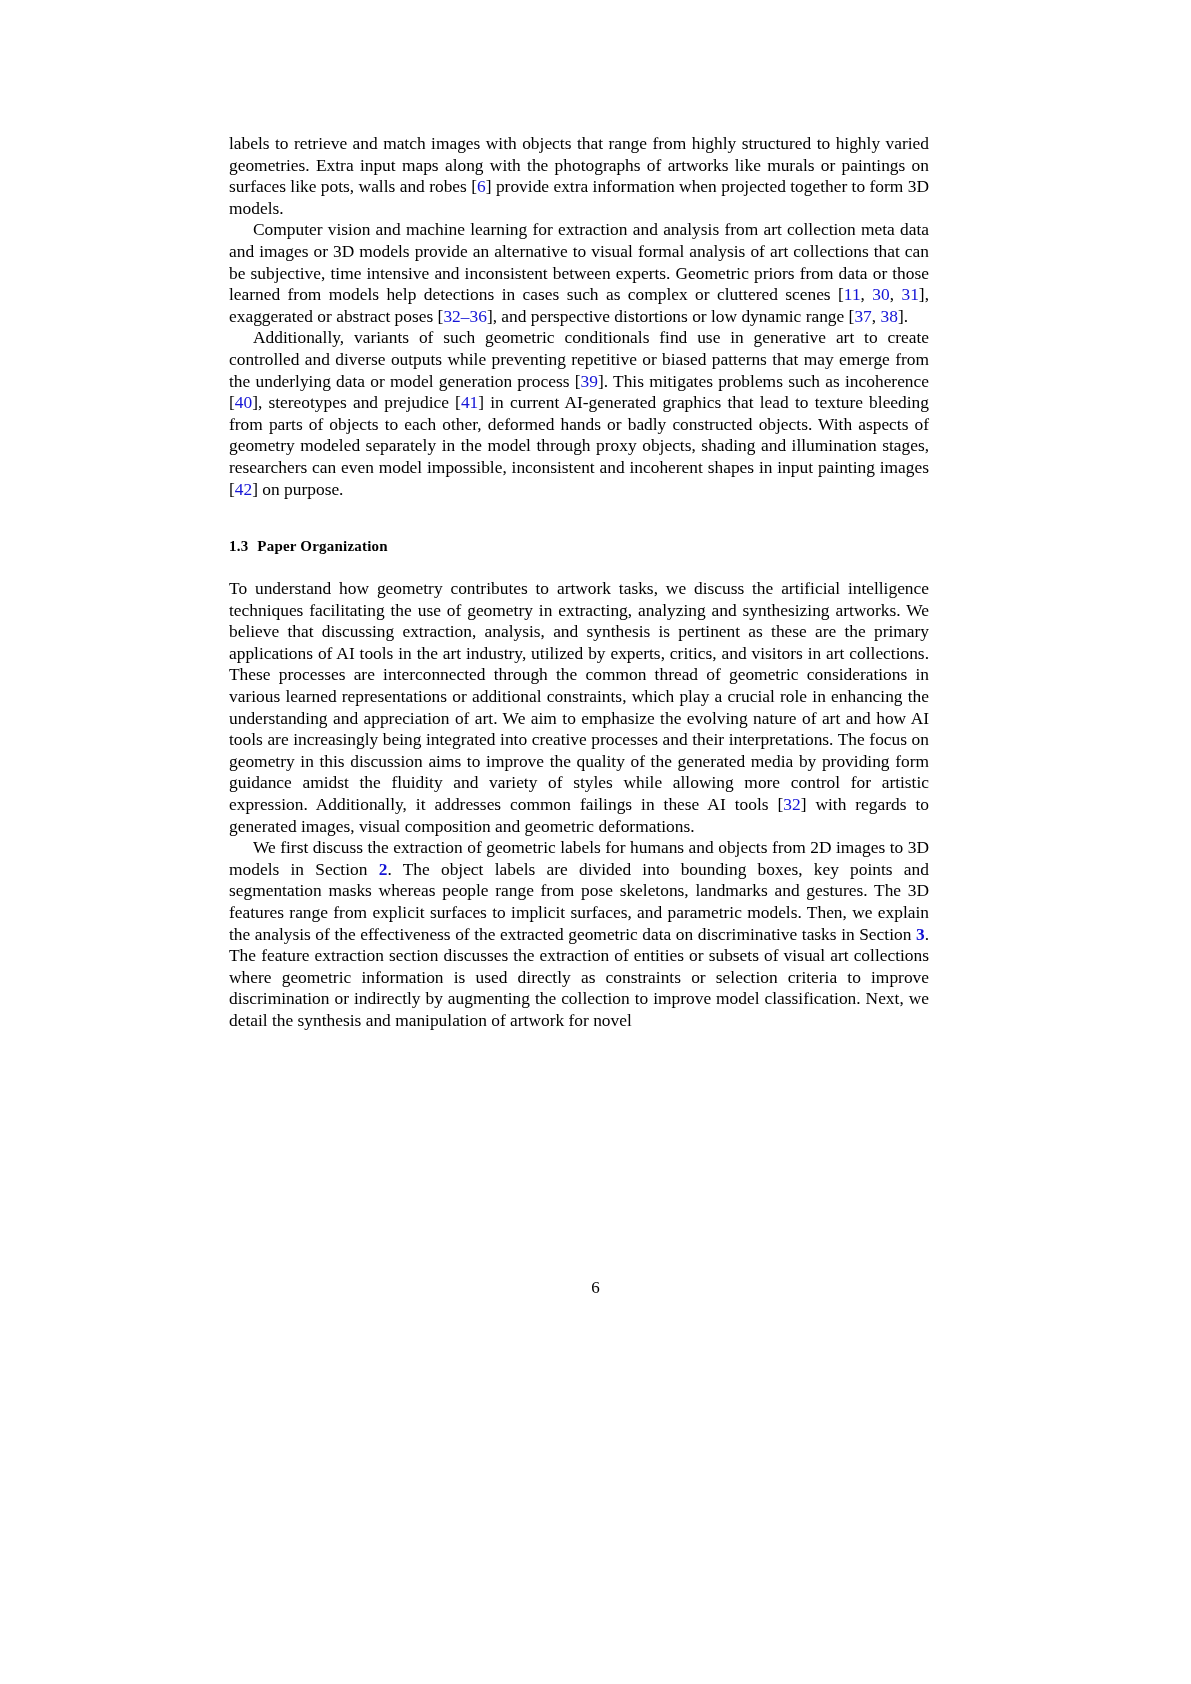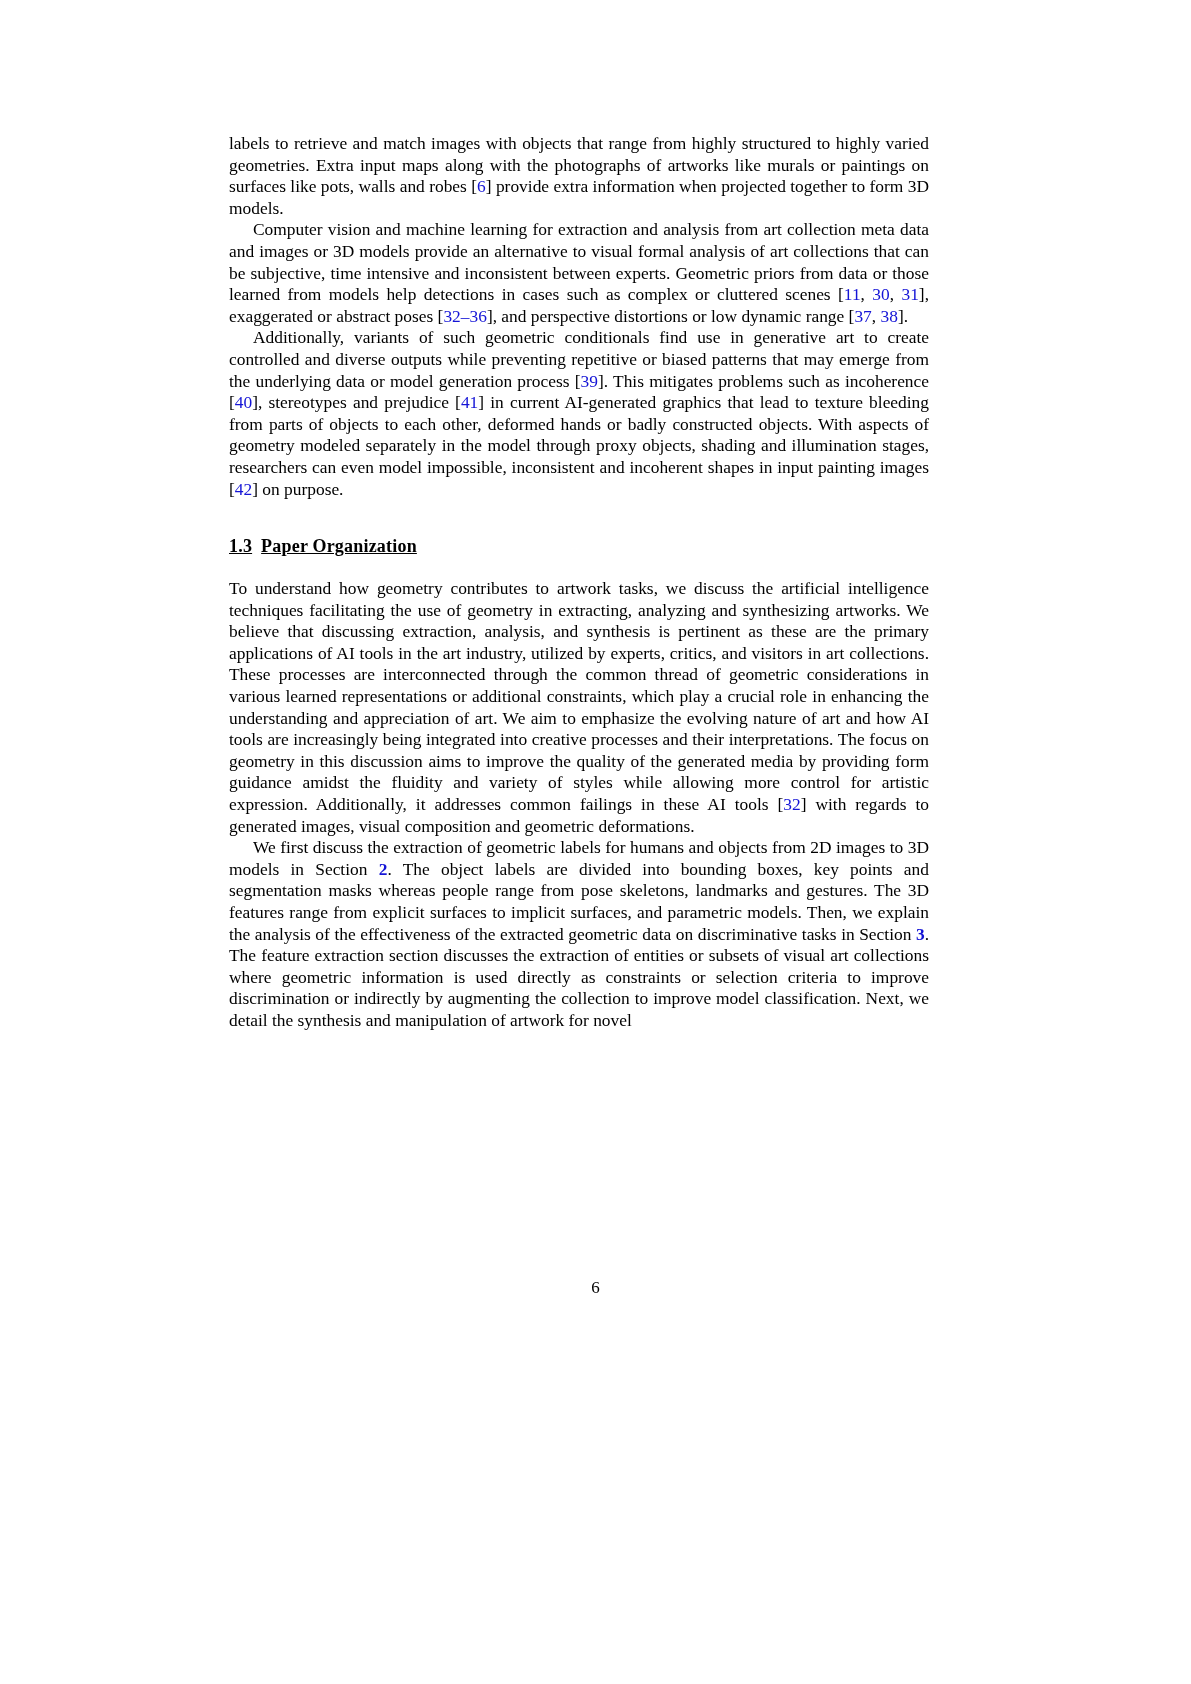--- a/index.html
+++ b/index.html
@@ -47,25 +47,24 @@
   }
   .sec-ref {
     font-weight: normal;
   }
   .sec-num {
     color: #1414d6;
     font-weight: bold;
   }
   h2.section-heading {
     margin: 0;
-    font-size: 18px;
+    font-size: 15px;
     line-height: 26px;
     font-weight: bold;
     letter-spacing: 0.2px;
-    text-decoration: underline;
   }
   .heading-block {
     margin-top: 33px;
     margin-bottom: 19px;
   }
   .heading-num {
     display: inline;
     margin-right: 9px;
   }
   .page-number {

